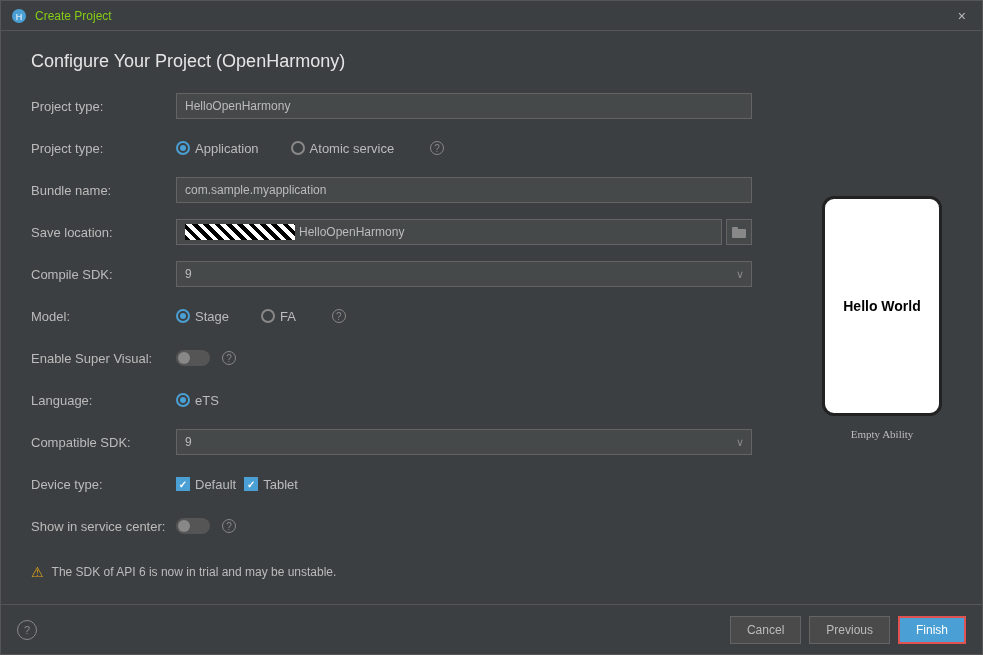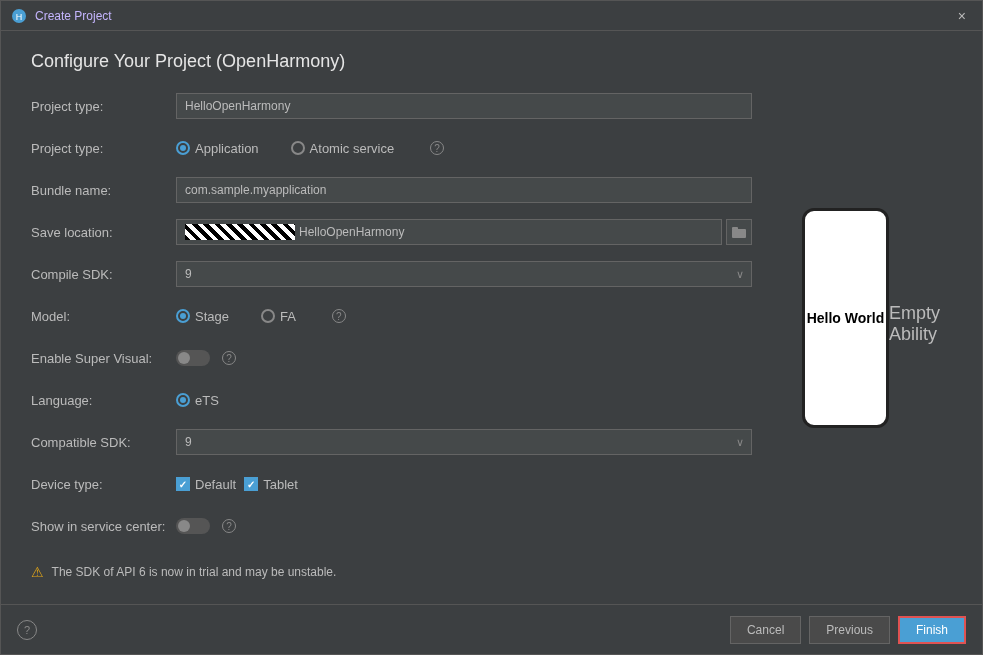--- a/index.html
+++ b/index.html
@@ -34,21 +34,21 @@
 
     .titlebar-icon {
       width: 16px;
       height: 16px;
       margin-right: 8px;
     }
 
     .titlebar-title {
       flex: 1;
       font-size: 12px;
-      color: #c4b5fd;
+      color: #84cc16;
     }
 
     .titlebar-close {
       cursor: pointer;
       font-size: 14px;
       color: #bbbbbb;
       padding: 2px 6px;
     }
 
     .content {
@@ -267,21 +267,21 @@
 
     .warning-icon {
       color: #e6a817;
       font-size: 14px;
     }
 
     .preview-area {
       width: 200px;
       background: #3c3f41;
       display: flex;
-      flex-direction: row;
+      flex-direction: column;
       align-items: center;
       justify-content: center;
       padding: 20px;
       flex-shrink: 0;
     }
 
     .phone-preview {
       width: 120px;
       height: 220px;
       border: 3px solid #222;
@@ -297,21 +297,22 @@
     .phone-preview-text {
       color: #000;
       font-weight: bold;
       font-size: 14px;
       text-align: center;
     }
 
     .preview-label {
       margin-top: 12px;
       color: #bbbbbb;
-      font-size: 18px;
+      font-size: 11px;
+      font-family: Liberation Serif, serif;
     }
 
     .footer {
       height: 50px;
       background: #3c3f41;
       border-top: 1px solid #555;
       display: flex;
       align-items: center;
       justify-content: space-between;
       padding: 0 16px;

